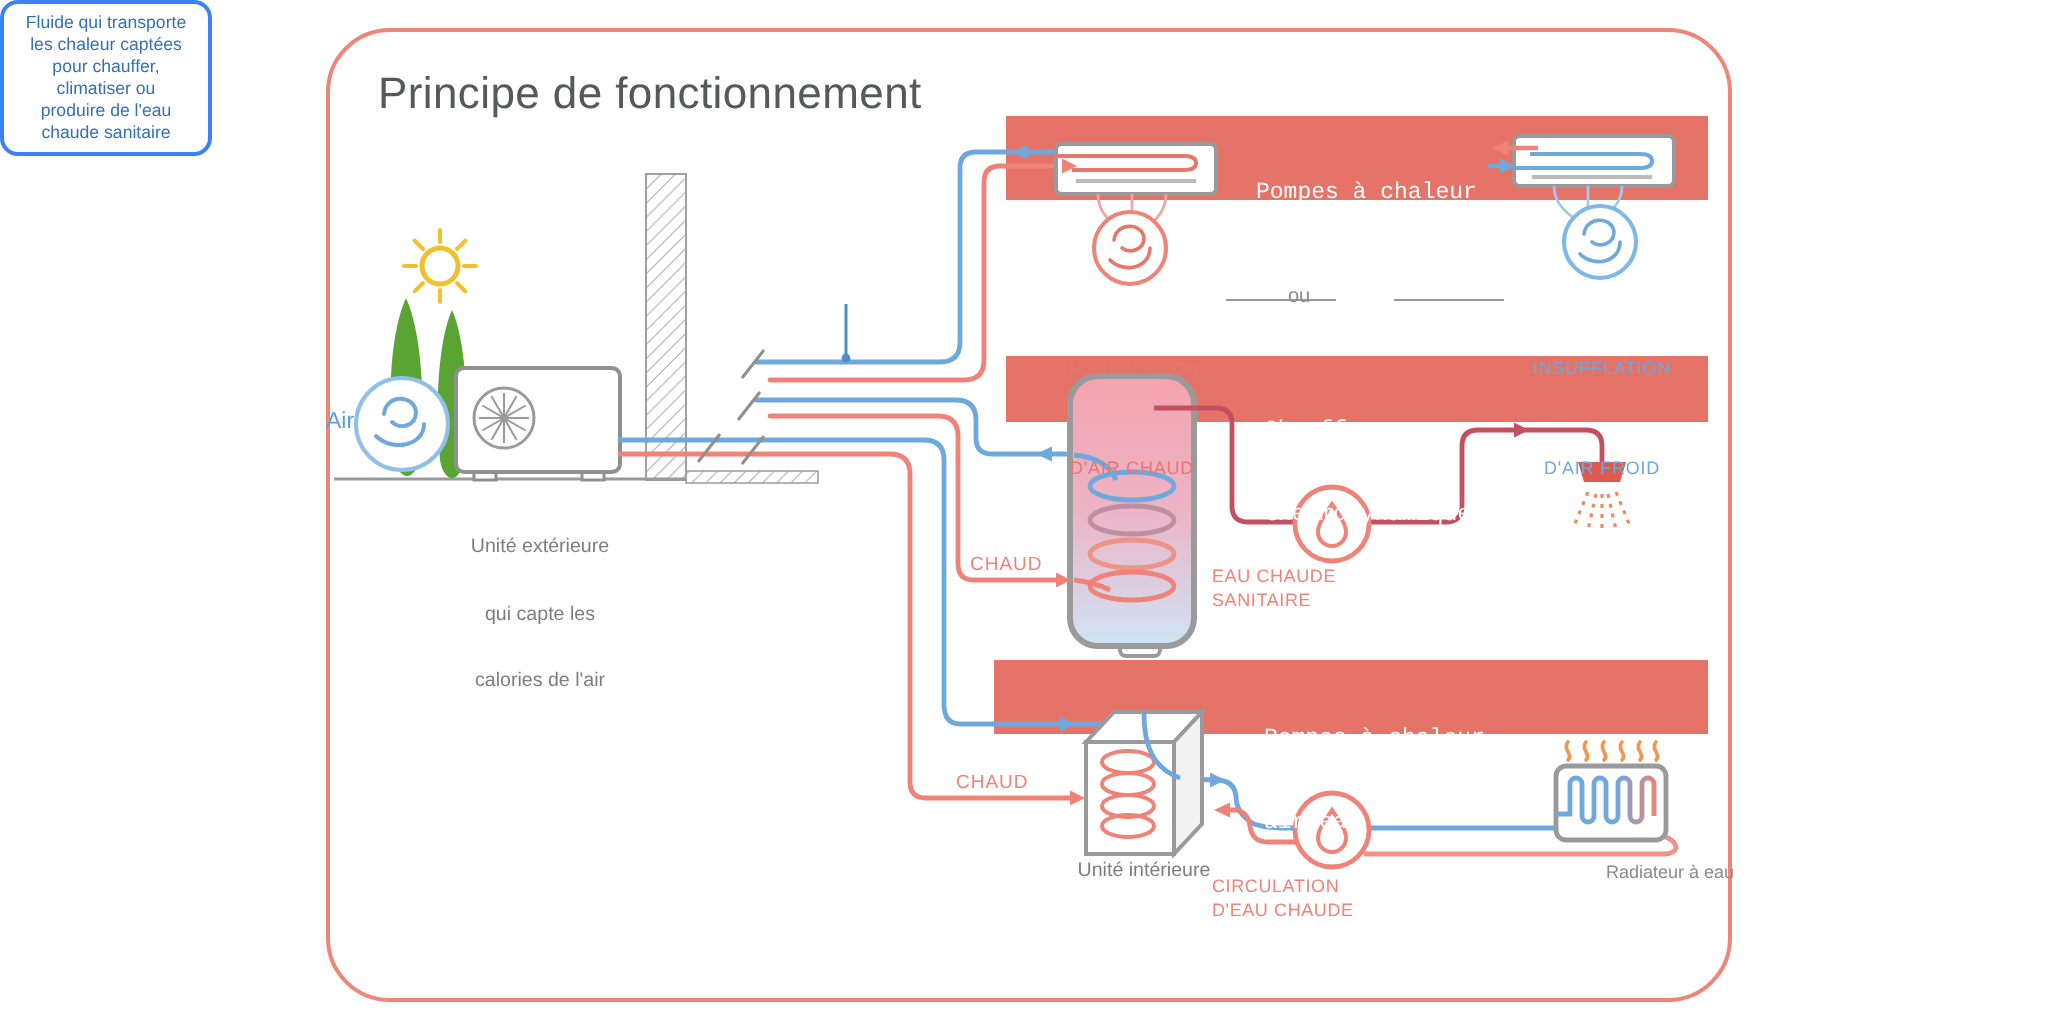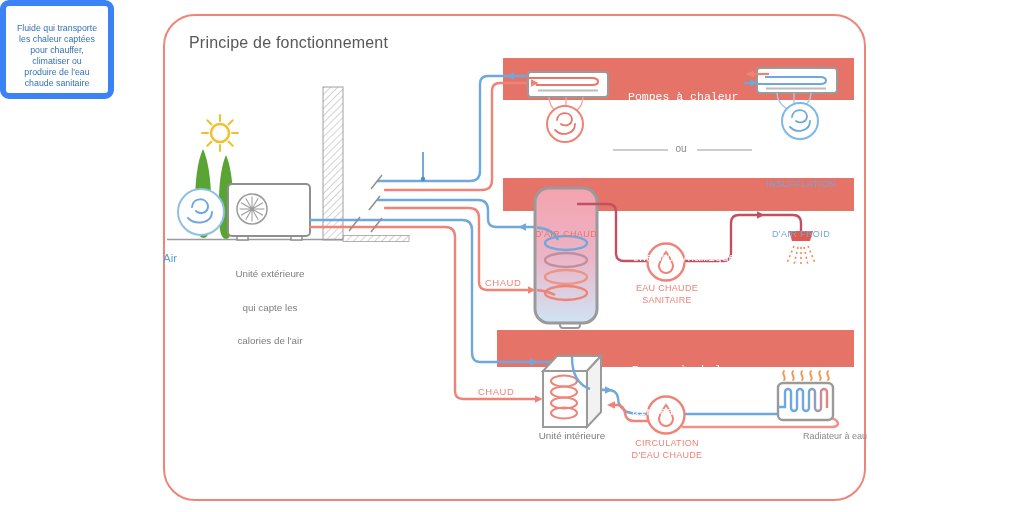--- a/index.html
+++ b/index.html
@@ -2,38 +2,38 @@
 <html><head>
 <meta charset="utf-8">
 <style>
   html,body{margin:0;padding:0;background:#ffffff;}
   #stage{position:relative;width:1024px;height:512px;background:#ffffff;overflow:hidden;
          font-family:"Liberation Sans", sans-serif;}
   #frame{position:absolute;left:163px;top:14px;width:699px;height:483px;
          border:2px solid #ef8578;border-radius:32px;}
   #diagram-svg{position:absolute;left:0;top:0;}
   .txt{position:absolute;white-space:pre;}
-  .title{left:189px;top:34px;font-size:16px;color:#57585a;letter-spacing:.2px;}
-  .note{left:374px;top:75px;width:98px;border:6px solid #3b82f6;border-radius:9px;background:#fff;
-        color:#3570b3;font-size:8.8px;line-height:11px;text-align:center;padding:17px 2px 4px;white-space:normal;}
+  .title{left:189px;top:34px;font-size:22px;color:#57585a;letter-spacing:.2px;}
+  .note{left:374px;top:75px;width:98px;border:2px solid #3b82f6;border-radius:9px;background:#fff;
+        color:#3570b3;font-size:8.8px;line-height:11px;text-align:center;padding:4px 2px 4px;white-space:normal;}
   .note span{display:block;}
-  .air-label{left:163px;top:205px;font-size:11.5px;color:#5b9fd4;margin-top:47px;}
+  .air-label{left:163px;top:205px;font-size:11.5px;color:#5b9fd4;}
   .outdoor-caption{left:200px;top:247px;width:140px;text-align:center;font-size:9.8px;line-height:13.5px;color:#7d7d7d;white-space:normal;}
   .outdoor-caption span{display:block;margin-top:20px;}
   .banner-text{color:#ffffff;font-size:11.5px;line-height:14px;font-family:Liberation Mono, monospace;}
   .banner-text span{display:block;}
   .b1{left:628px;top:62px;} .b2{left:632px;top:181px;} .b3{left:632px;top:335px;}
   .insuf{width:122px;text-align:center;font-size:9px;line-height:11.5px;letter-spacing:.4px;}
   .insuf span{display:block;margin-top:38px;}
   .insuf-hot{left:505px;top:141px;color:#e8766b;}
   .insuf-cold{left:740px;top:141px;color:#6fa8dc;}
-  .ou{left:666px;top:143px;width:30px;text-align:center;color:#8a8a8a;font-size:10px;}
+  .ou{left:644px;top:143px;width:30px;text-align:left;color:#8a8a8a;font-size:10px;}
   .chaud{color:#ef8377;font-size:9.5px;letter-spacing:.5px;}
   .chaud-mid{left:485px;top:277px;} .chaud-bot{left:478px;top:386px;}
-  .small-salmon{width:122px;text-align:center;color:#ef8377;font-size:9px;line-height:12px;letter-spacing:.3px;}
+  .small-salmon{width:122px;color:#ef8377;font-size:9px;line-height:12px;letter-spacing:.3px;}
   .small-salmon span{display:block;}
   .ecs-label{left:606px;top:282px;}
   .circ-label{left:606px;top:437px;}
   .indoor-label{left:511px;top:430px;width:122px;text-align:center;color:#7d7d7d;font-size:9.8px;}
   .radiator-label{left:745px;top:431px;width:122px;text-align:right;color:#8a8a8a;font-size:9px;}
 </style>
 </head>
 <body>
 
 <div id="stage">

